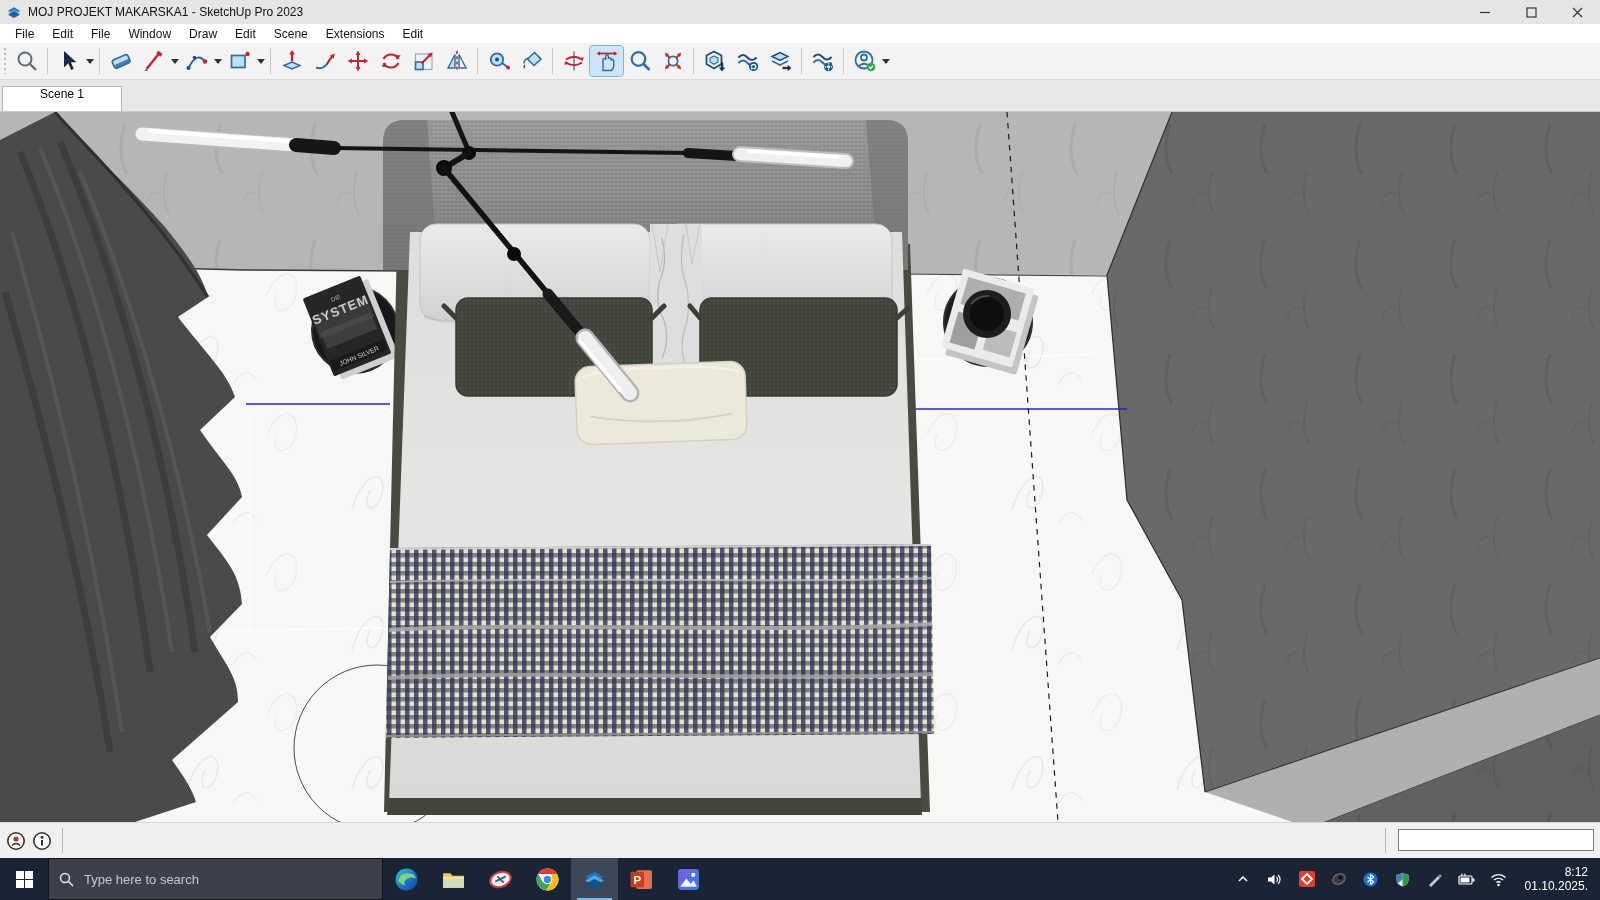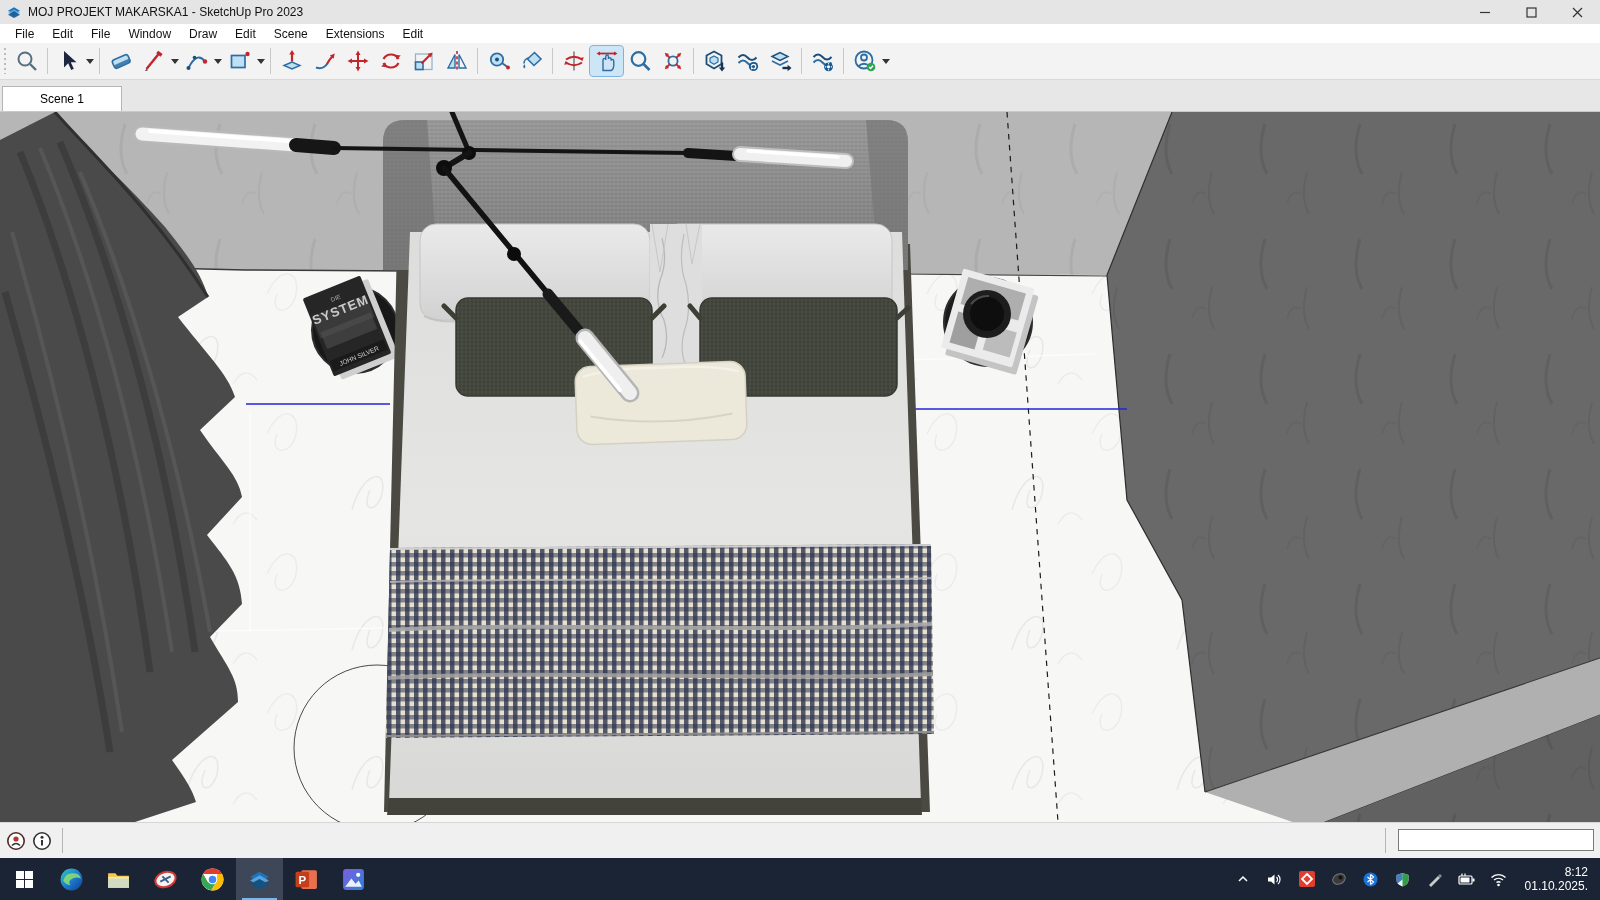--- a/index.html
+++ b/index.html
@@ -17,21 +17,21 @@
   
   #toolbar{position:absolute;left:0;top:43px;width:1600px;height:37px;background:#f3f3f3;border-bottom:1px solid #d9d9d9;display:flex;align-items:center;box-sizing:border-box;}
   .grip{width:8px;height:26px;margin-left:2px;background:repeating-linear-gradient(#bbb 0 2px,transparent 2px 5px);background-size:2px 100%;background-repeat:repeat-y;background-position:2px 0;}
   .tbtn{width:33px;height:30px;border:none;background:transparent;display:flex;align-items:center;justify-content:center;padding:0;border-radius:3px;}
   .tbtn.active{background:#cde6f7;outline:1px solid #7fb2dd;}
   .tbtn svg{width:24px;height:24px;}
   .tsep{width:1px;height:26px;background:#c9c9c9;margin:0 4px;}
   .tcaret{width:10px;height:30px;display:flex;align-items:center;justify-content:center;border:none;background:transparent;padding:0;}
   
   #scenebar{position:absolute;left:0;top:80px;width:1600px;height:32px;background:#e7e7e7;border-bottom:1px solid #c9c9c9;box-sizing:border-box;}
-  #scene-tab{position:absolute;left:2px;bottom:0;width:118px;height:24px;background:#ffffff;border:1px solid #b5b5b5;border-bottom:none;display:flex;align-items:center;justify-content:center;font-size:12px;color:#000;}
+  #scene-tab{position:absolute;left:2px;bottom:0;width:118px;height:24px;background:#ffffff;border:1px solid #b5b5b5;border-bottom:none;display:flex;align-items:flex-start;justify-content:center;font-size:12px;color:#000;}
   
   #viewport{position:absolute;left:0;top:112px;width:1600px;height:710px;background:#f7f7f6;}
   
   #statusbar{position:absolute;left:0;top:822px;width:1600px;height:36px;background:#f0f0f0;border-top:1px solid #d6d6d6;box-sizing:border-box;}
   .sicon{position:absolute;top:8px;width:20px;height:20px;background:transparent;border:none;padding:0;}
   .sdiv{position:absolute;top:5px;width:1px;height:25px;background:#b5b5b5;}
   #measure-box{position:absolute;right:6px;top:6px;width:196px;height:22px;border:1px solid #7a7a7a;background:#fff;font-size:12px;padding:0 6px;box-sizing:border-box;color:#222;}
   
   #taskbar{position:absolute;left:0;top:858px;width:1600px;height:42px;background:#1b2434;display:flex;align-items:stretch;}
   #start-btn{width:48px;border:none;background:transparent;display:flex;align-items:center;justify-content:center;padding:0;}
@@ -541,20 +541,27 @@
 
   <div id="taskbar">
     <button id="start-btn">
       <svg width="17" height="17" viewBox="0 0 17 17">
           <rect x="0" y="0" width="8" height="8" fill="#fff"></rect>
           <rect x="9" y="0" width="8" height="8" fill="#fff"></rect>
           <rect x="0" y="9" width="8" height="8" fill="#fff"></rect>
           <rect x="9" y="9" width="8" height="8" fill="#fff"></rect>
         </svg>
     </button>
+    <div id="search-box">
+      <svg width="15" height="15" viewBox="0 0 15 15">
+          <circle cx="6" cy="6" r="4.5" fill="none" stroke="#e8e8e8" stroke-width="1.5"></circle>
+          <line x1="9.5" y1="9.5" x2="14" y2="14" stroke="#e8e8e8" stroke-width="1.5"></line>
+        </svg>
+      <input placeholder="Type here to search" style="">
+    </div>
     <button class="task-icon" title="Microsoft Edge">
       <svg viewBox="0 0 24 24">
           <defs>
             <linearGradient id="eg" x1="0" y1="0" x2="1" y2="1">
               <stop offset="0" stop-color="#35c8b9"></stop>
               <stop offset=".5" stop-color="#1b7fd4"></stop>
               <stop offset="1" stop-color="#123c8f"></stop>
             </linearGradient>
           </defs>
           <circle cx="12" cy="12" r="10.5" fill="url(#eg)"></circle>

